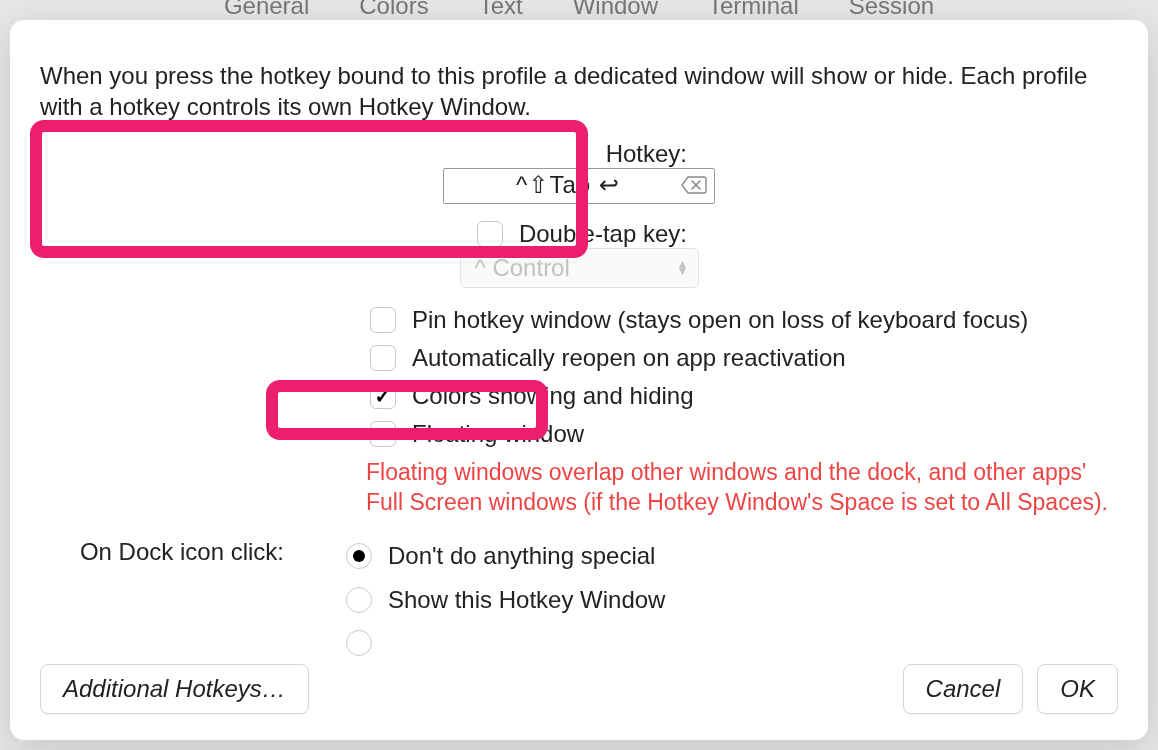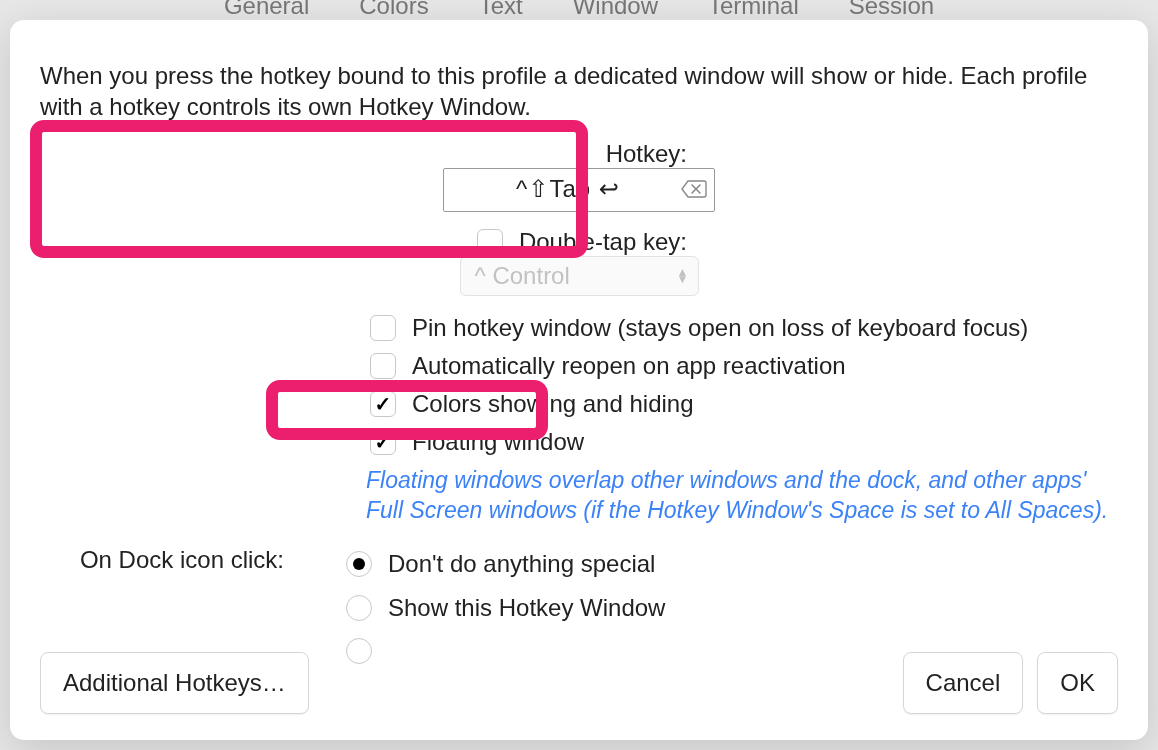--- a/index.html
+++ b/index.html
@@ -75,21 +75,21 @@
     width: 252px;
     text-align: right;
     padding-right: 18px;
     font-size: 24px;
   }
   .ctrl-col { flex: 1; display: flex; align-items: center; }
 
   
   .hotkey-input {
     width: 272px;
-    height: 44px;
+    height: 36px;
     border: 1px solid #999;
     border-radius: 2px;
     display: flex;
     align-items: center;
     justify-content: space-between;
     padding: 0 6px 3px 12px;
     background: #fff;
     font-size: 24px;
   }
   .hotkey-value { font-weight: 500; letter-spacing: 1px; display:flex; align-items:center; justify-content:center; flex:1;}
@@ -153,50 +153,50 @@
   .rb.on::after{
     content:"";
     width:12px;height:12px;border-radius:50%;background:#000;
   }
 
   .opts { margin-left: 286px; }
   .opt-row { display:flex; align-items:center; margin: 10px 0; font-size:24px;padding-left:44px; }
   .helper {
     margin-left: 326px;
     font-size: 23px;
-    color: #3b82f6;
+    color: #ef4444;
     line-height: 1.3;
     max-width: 760px;
     margin-top: 4px;
     margin-bottom: 16px;
-    font-style: italic;
   }
 
   .dock-section { display:flex; align-items:flex-start; margin-top: 12px;}
   .dock-label { width: 262px; text-align:right; padding-right:18px; padding-top:4px;}
   .dock-opts { flex:1; }
   .dock-opts .opt-row { margin: 8px 0 16px; }
 
   
   .footer {
     position:absolute;
     bottom: 26px;
     left: 30px; right: 30px;
     display:flex;
     align-items:center;
   }
   .btn {
     border: 1px solid #d6d6d6;
     background: #fff;
     border-radius: 8px;
-    padding: 16px 22px;
+    padding: 10px 22px;
     font-size: 24px;
     color: #222;
     box-shadow: 0 1px 1px rgba(0,0,0,.05);
     cursor: default;
+    font-style: italic;
   }
   .footer .spacer { flex:1; }
   .footer .btn + .btn { margin-left: 14px; }
 
   
   .keys {
     margin-top: 18px;
   }
   .keys .row { margin: 10px 0 16px; flex-direction: column; }
 </style>

